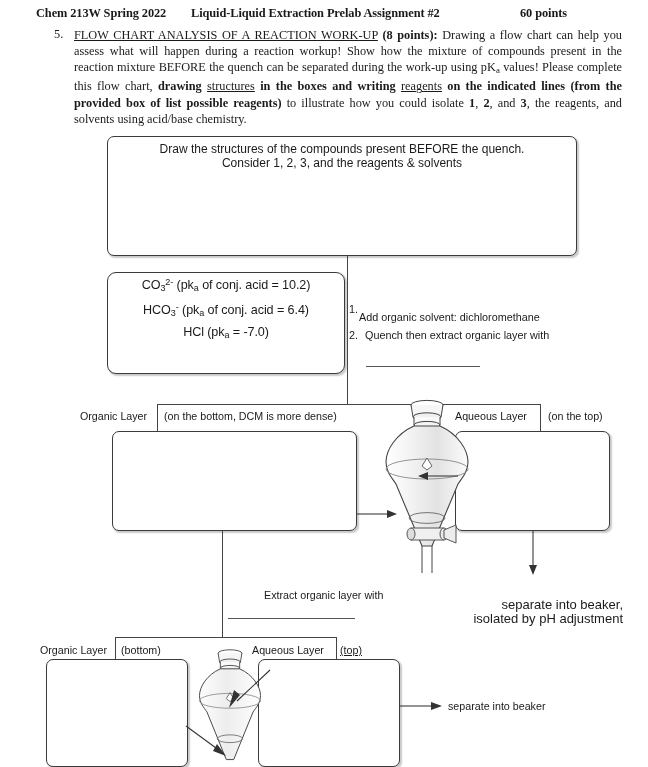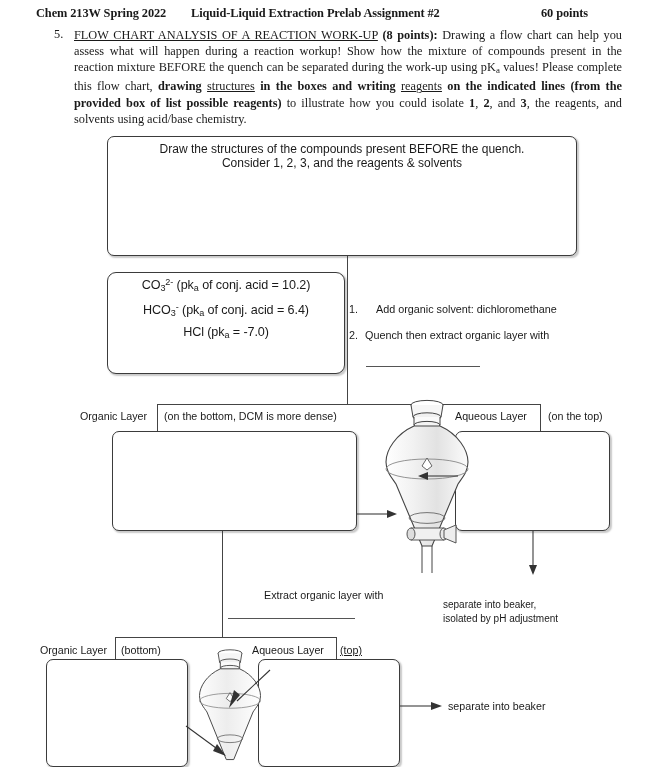--- a/index.html
+++ b/index.html
@@ -20,21 +20,21 @@
     position: absolute;
     top: 6px; left: 0; width: 648px;
     font-family: "Liberation Serif", serif;
     font-weight: bold;
     font-size: 12.4px;
     letter-spacing: -0.1px;
     white-space: nowrap;
   }
   .hdr-left  { position: absolute; left: 36px;  top: 0; }
   .hdr-mid   { position: absolute; left: 191px; top: 0; }
-  .hdr-right { position: absolute; left: 541px; top: 0; }
+  .hdr-right { position: absolute; left: 520px; top: 0; }
 
   
   .q-number {
     position: absolute;
     left: 54px; top: 27px;
     font-family: "Liberation Serif", serif;
     font-size: 12.3px;
   }
   .q-body {
     position: absolute;
@@ -106,23 +106,23 @@
 
   
   .lbl {
     position: absolute;
     font-size: 10.7px;
     white-space: nowrap;
     color: #1a1a1a;
   }
   .lbl-c {
     position: absolute;
-    font-size: 10px;
+    font-size: 13px;
     line-height: 13.5px;
-    text-align: left;
+    text-align: right;
     color: #1a1a1a;
   }
 
   
   .arrow-svg { position: absolute; overflow: visible; }
   .arrow-svg line { stroke: #333; stroke-width: 1.05; }
   .arrow-svg polygon { fill: #333; }
 
   
   .funnel { position: absolute; }
@@ -159,21 +159,21 @@
   <div class="reagent-line">
     <span>HCO</span><sub>3</sub><sup>-</sup><span> (pk</span><sub>a</sub><span> of conj. acid = 6.4)</span>
   </div>
   <div class="reagent-line">
     <span>HCl</span><span> (pk</span><sub>a</sub><span> = -7.0)</span>
   </div>
 </div>
 
 <div class="step" style="left:349px; top:303px;">
   <span class="step-num" style="left:0;">1.</span>
-  <span class="step-txt" style="left:27px;">Add organic solvent: dichloromethane</span>
+  <span class="step-txt" style="left:10px;margin-top:8px;">Add organic solvent: dichloromethane</span>
 </div>
 <div class="step" style="left:349px; top:329px;">
   <span class="step-num" style="left:0;">2.</span>
   <span class="step-txt" style="left:16px;">Quench then extract organic layer with</span>
 </div>
 <div class="blank-line" style="left:366px; top:366px; width:114px;"></div>
 
 <div class="hline" style="left:157px; top:404px; width:384px;"></div>
 <div class="vline" style="left:157px; top:404px; height:27px;"></div>
 <div class="vline" style="left:540px; top:404px; height:27px;"></div>

